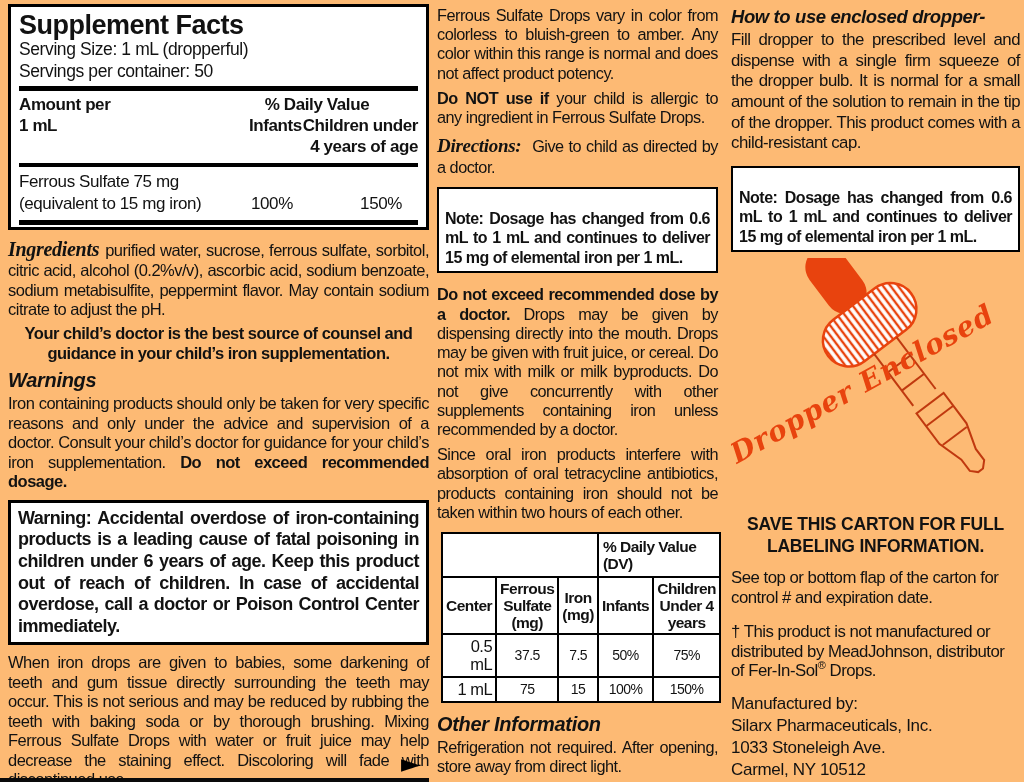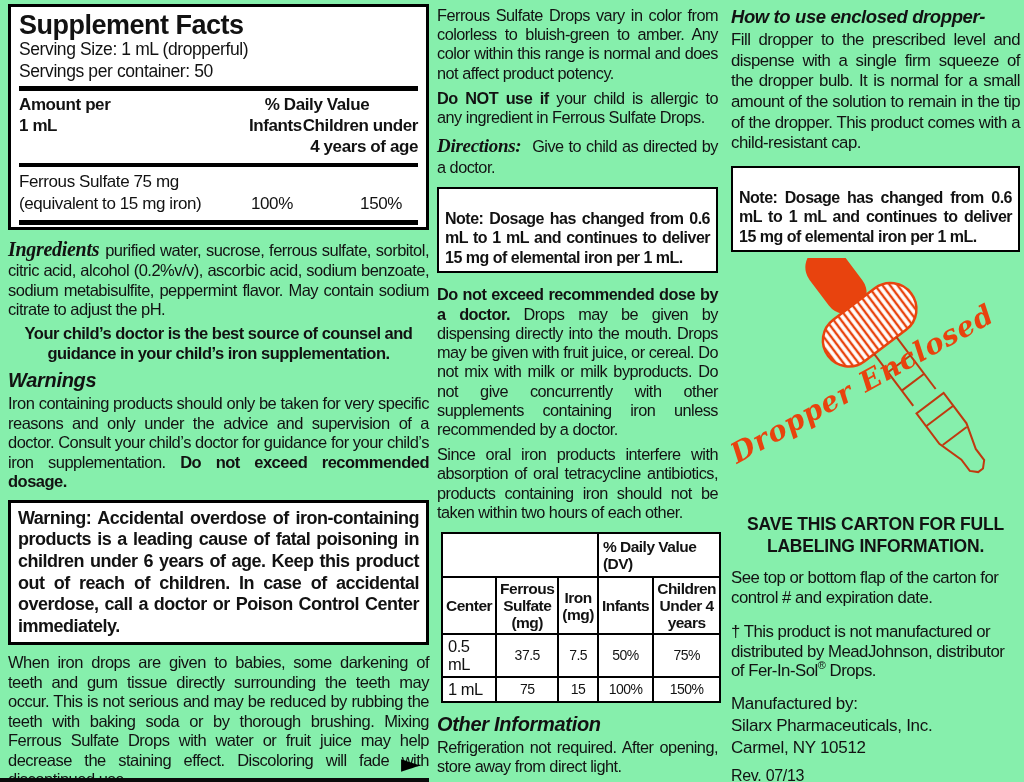--- a/index.html
+++ b/index.html
@@ -2,21 +2,21 @@
 <html><head>
 <meta charset="utf-8">
 <style>
   * { box-sizing: border-box; margin: 0; padding: 0; }
   html,body { width:1024px; height:782px; }
   body {
     font-family: "Liberation Sans", sans-serif;
     background:#fdfdfb; color:#121212;
     -webkit-font-smoothing: antialiased;
   }
-  .page { position:relative; width:1024px; height:782px; overflow:hidden; background:#86efac; }
+  .page { position:relative; width:1024px; height:782px; overflow:hidden; background:#fdba74; }
 
   
   .col-left  { position:absolute; left:8px;  top:4px; width:421px; }
   .col-mid   { position:absolute; left:437px; top:6px; width:281px; }
   .col-right { position:absolute; left:731px; top:6px; width:289px; }
 
   .txt { font-size:16.5px; line-height:1.18; letter-spacing:-0.5px; text-align:justify; }
   .mid .txt, .col-mid .txt { font-size:16.3px; }
   b, .b { font-weight:bold; }
 
@@ -50,21 +50,21 @@
 
   
   table.dosage { border-collapse:collapse; margin:2px 0 10px 4px; background:#fff; }
   table.dosage td, table.dosage th {
     border:2px solid #000; font-size:15.5px; letter-spacing:-0.5px;
     padding:2px 3px; text-align:center; vertical-align:middle; line-height:1.1;
   }
   table.dosage th { font-weight:bold; }
   table.dosage .dvhead { font-weight:bold; text-align:left; padding:4px 4px; }
   table.dosage .empty { border-left:2px solid #000; }
-  table.dosage td.dosecell { text-align:left; padding-left:5px; font-size:16.5px; }
+  table.dosage td.dosecell { text-align:right; padding-left:5px; font-size:16.5px; }
   table.dosage td.val { font-size:14px; padding:4px 3px; }
 
   
   .howto-title { font-size:18.5px; font-weight:bold; font-style:italic; letter-spacing:-0.4px; margin-bottom:2px; }
   .save-carton { font-weight:bold; text-align:center; font-size:17.5px; line-height:1.25; letter-spacing:-0.2px; margin:2px 0 10px 0; }
   .manu { font-size:17px; line-height:1.28; letter-spacing:-0.3px; text-align:left; }
   .rev { font-size:16px; margin-top:8px; letter-spacing:-0.3px; }
   .dropper-wrap { position:relative; width:285px; height:252px; margin:2px 0 4px 0; }
   sup { font-size:11px; vertical-align:super; line-height:0; }
 </style>
@@ -214,18 +214,19 @@
 
     <p class="txt mb14" style="font-size:16.8px; text-align:left;">See top or bottom flap of the carton for control # and expiration date.</p>
 
     <p class="txt mb12" style="font-size:16.8px; text-align:left;">
       <span>† This product is not manufactured or distributed by MeadJohnson, distributor of Fer-In-Sol</span><sup>®</sup><span> Drops.</span>
     </p>
 
     <div class="manu">
       <div>Manufactured by:</div>
       <div>Silarx Pharmaceuticals, Inc.</div>
+      <div>1033 Stoneleigh Ave.</div>
       <div>Carmel, NY 10512</div>
     </div>
     <div class="rev">Rev. 07/13</div>
   </div>
 
 </div>
 
 </body></html>

